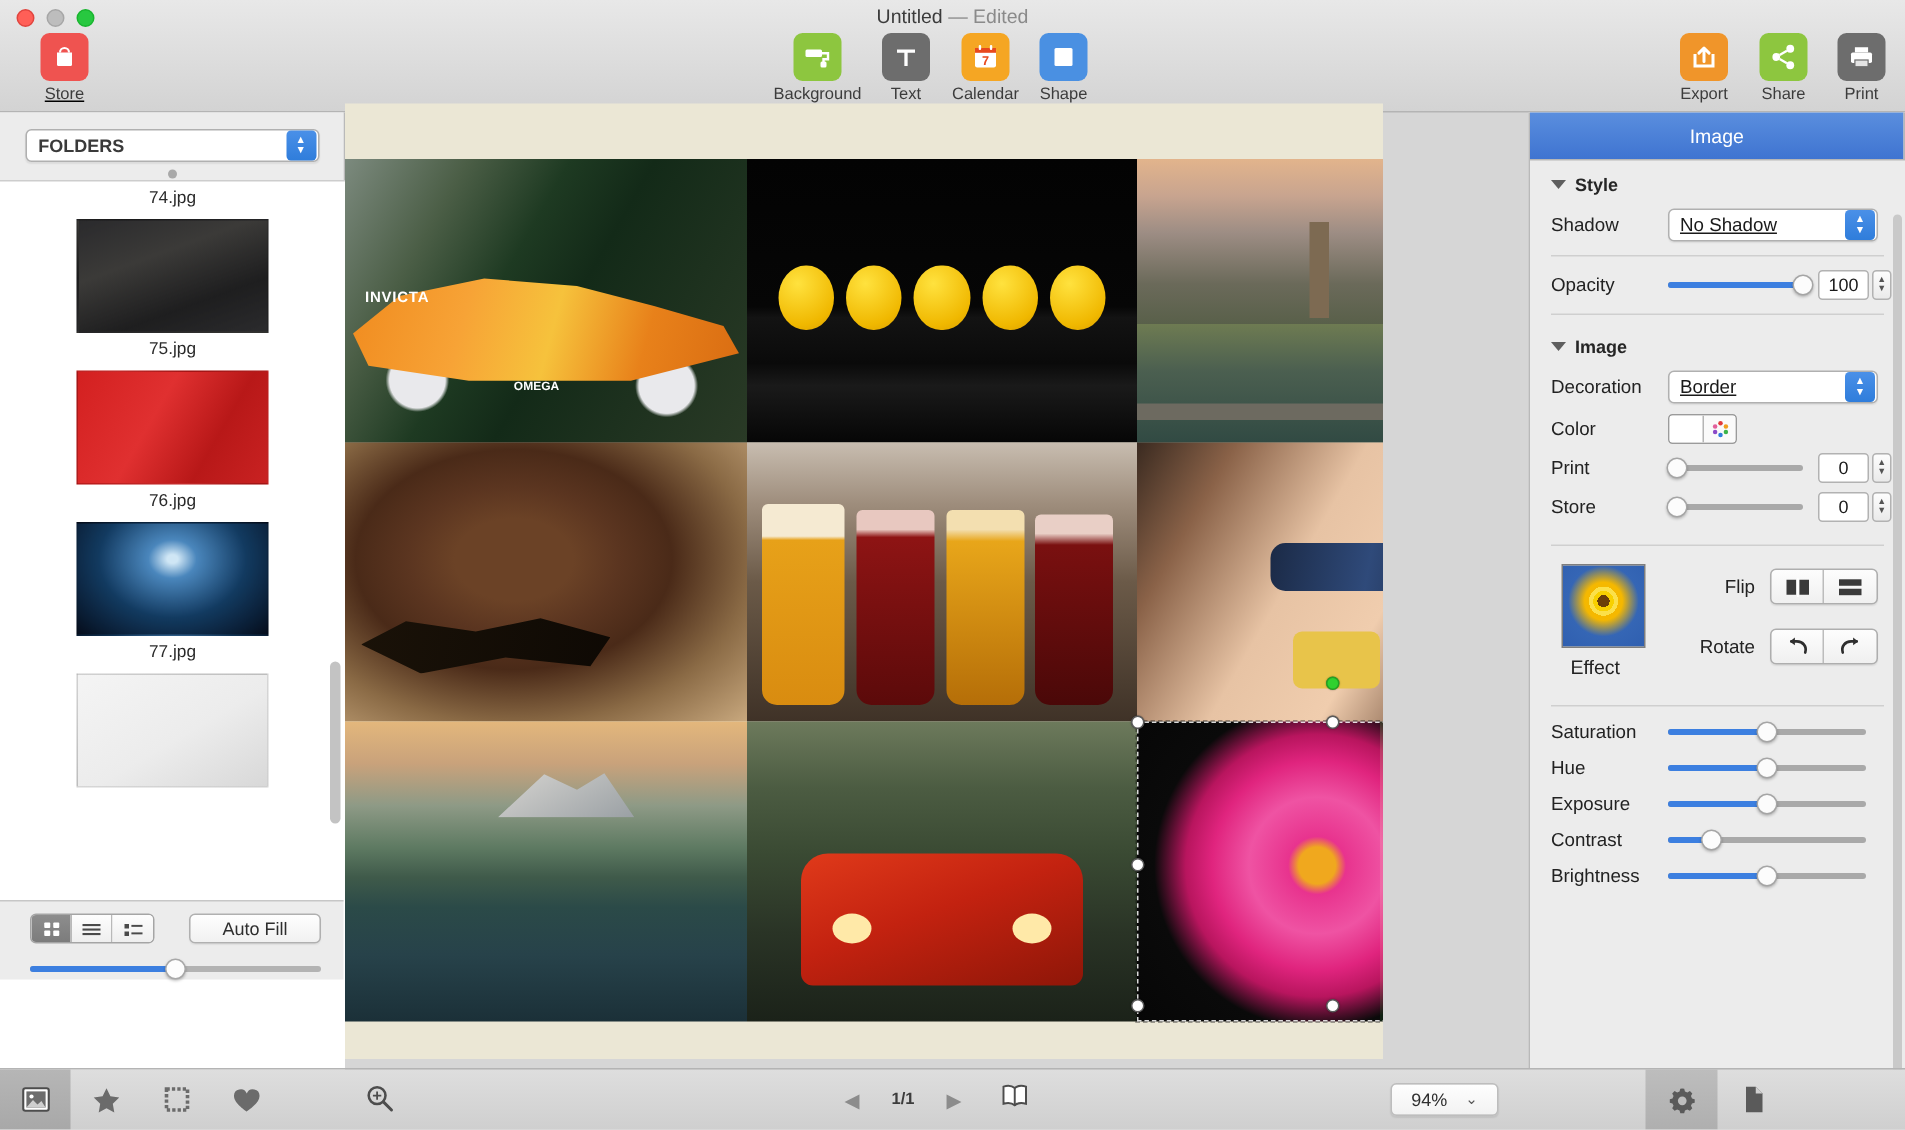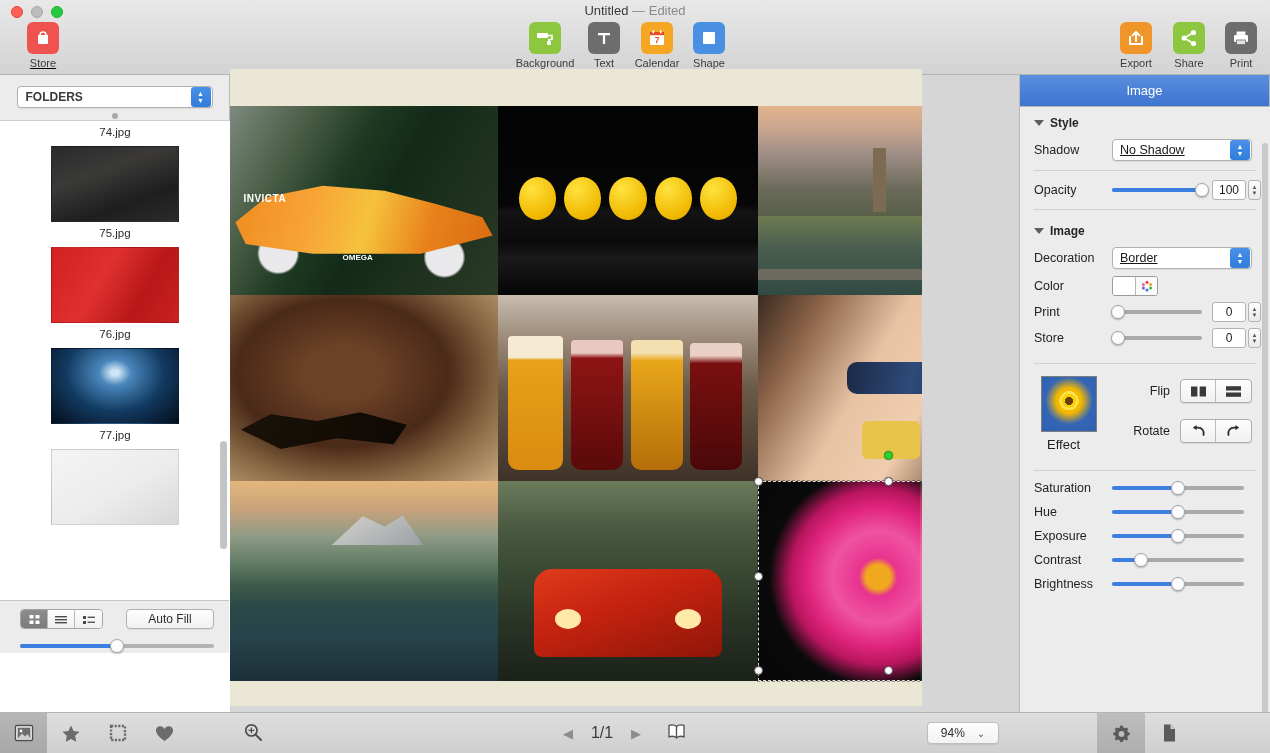--- a/index.html
+++ b/index.html
@@ -173,21 +173,21 @@
   .bb-icon.active { background: linear-gradient(to bottom,#b6b6b6,#a8a8a8); }
   #bb-center {
     position: absolute; left: 230px; top: 0; width: 789px; height: 40px;
   }
   #zoom-tool { position: absolute; left: 13px; top: 9px; }
   #page-nav {
     position: absolute; left: 0; top: 0; width: 789px; height: 40px;
     display: flex; align-items: center; justify-content: center; gap: 16px;
   }
   .nav-arrow { font-size: 13px; color: #8c8c8c; }
-  #page-indicator { font-size: 16px; color: #3c3c3c; min-width: 26px; text-align: center; }
+  #page-indicator { font-size: 11px; color: #3c3c3c; min-width: 26px; text-align: center; font-weight: bold; }
   #zoom-select {
     position: absolute; right: 20px; top: 9px; width: 72px; height: 22px;
     background: linear-gradient(to bottom,#fefefe,#f2f2f2);
     border: 1px solid #bdbdbd; border-radius: 4px;
     display: flex; align-items: center; justify-content: center; gap: 12px;
     font-size: 12px; color: #2e2e2e; box-shadow: 0 1px 1px rgba(0,0,0,.08);
   }
   #bb-right {
     position: absolute; left: 1020px; top: 0; width: 250px; height: 40px; display: flex;
     justify-content: center; align-items: center; gap: 0;

